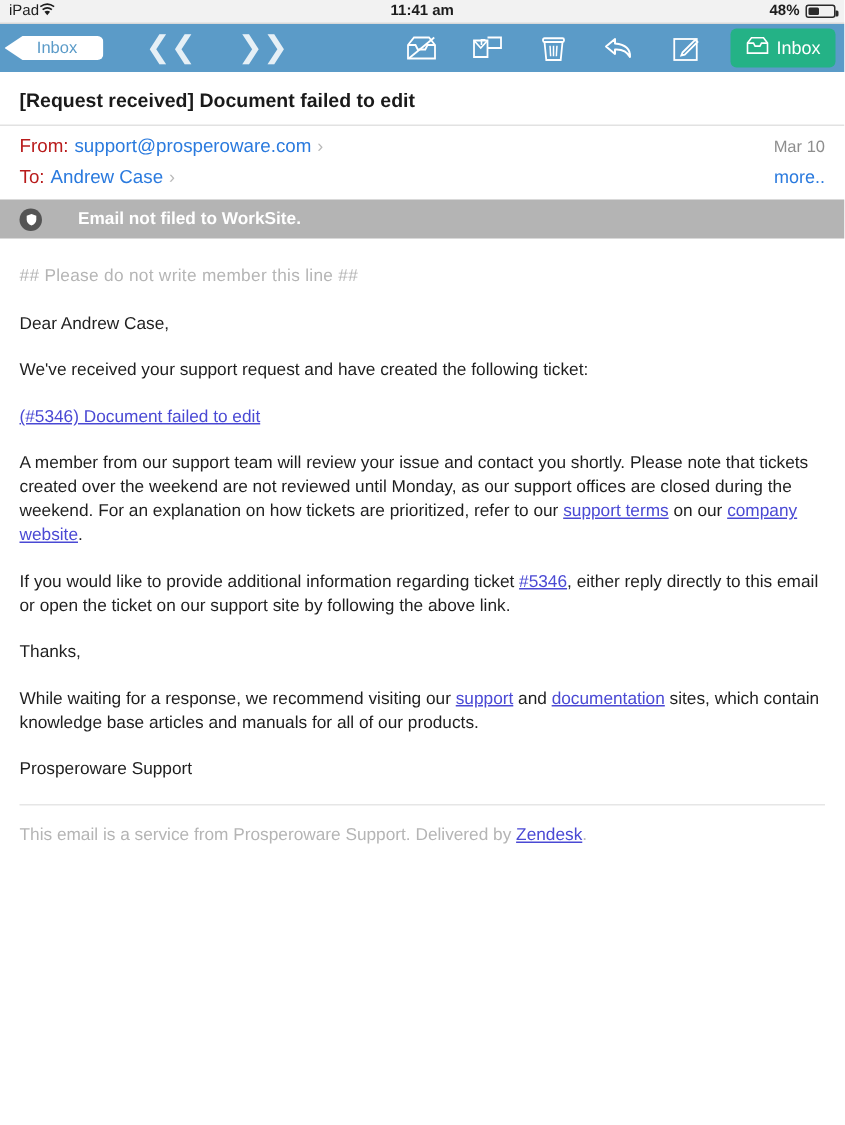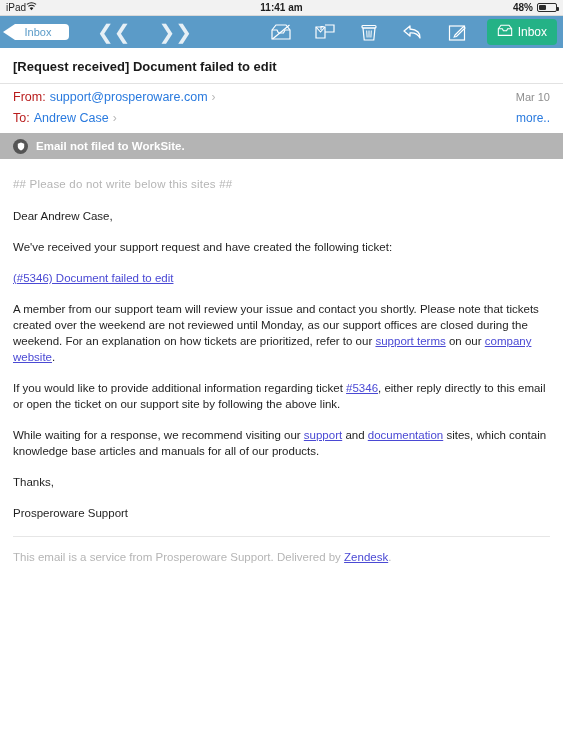--- a/index.html
+++ b/index.html
@@ -149,21 +149,21 @@
   }
   .addr-right.more { color: #2a7ade; font-size: 12px; }
 
   
   .banner {
     height: 26px;
     background: #b4b4b4;
     display: flex;
     align-items: center;
     padding: 0 13px;
-    gap: 8px;
+    gap: 24px;
   }
   .banner-icon {
     width: 15px; height: 15px;
     border-radius: 50%;
     background: #545454;
     display: flex;
     align-items: center;
     justify-content: center;
   }
   .banner-text {
@@ -310,34 +310,34 @@
   <span class="banner-icon">
     <svg width="8" height="9" viewBox="0 0 8 9">
       <path d="M4 0.6 L7.2 1.8 V4.4 Q7.2 7.1 4 8.4 Q0.8 7.1 0.8 4.4 V1.8 Z" fill="#ffffff"></path>
     </svg>
   </span>
   <span class="banner-text">Email not filed to WorkSite.</span>
 </div>
 
 <div class="body">
 
-  <div class="muted-line">## Please do not write below this sites ##</div>
+  <div class="muted-line">## Please do not write member this line ##</div>
 
   <p>Dear Andrew Case,</p>
 
   <p>We've received your support request and have created the following ticket:</p>
 
   <a class="ticket-link" href="#">(#5346) Document failed to edit</a>
 
   <p><span>A member from our support team will review your issue and contact you shortly. Please note that tickets created over the weekend are not reviewed until Monday, as our support offices are closed during the weekend. For an explanation on how tickets are prioritized, refer to our </span><a class="lnk" href="#">support terms</a><span> on our </span><a class="lnk" href="#">company website</a><span>.</span></p>
 
   <p><span>If you would like to provide additional information regarding ticket </span><a class="lnk" href="#">#5346</a><span>, either reply directly to this email or open the ticket on our support site by following the above link.</span></p>
 
+  <p>Thanks,</p>
+
   <p><span>While waiting for a response, we recommend visiting our </span><a class="lnk" href="#">support</a><span> and </span><a class="lnk" href="#">documentation</a><span> sites, which contain knowledge base articles and manuals for all of our products.</span></p>
 
-  <p>Thanks,</p>
-
   <p>Prosperoware Support</p>
 
   <hr class="divider">
 
   <div class="footer-text"><span>This email is a service from Prosperoware Support. Delivered by </span><a class="lnk" href="#">Zendesk</a><span>.</span></div>
 </div>
 
 </body></html>

